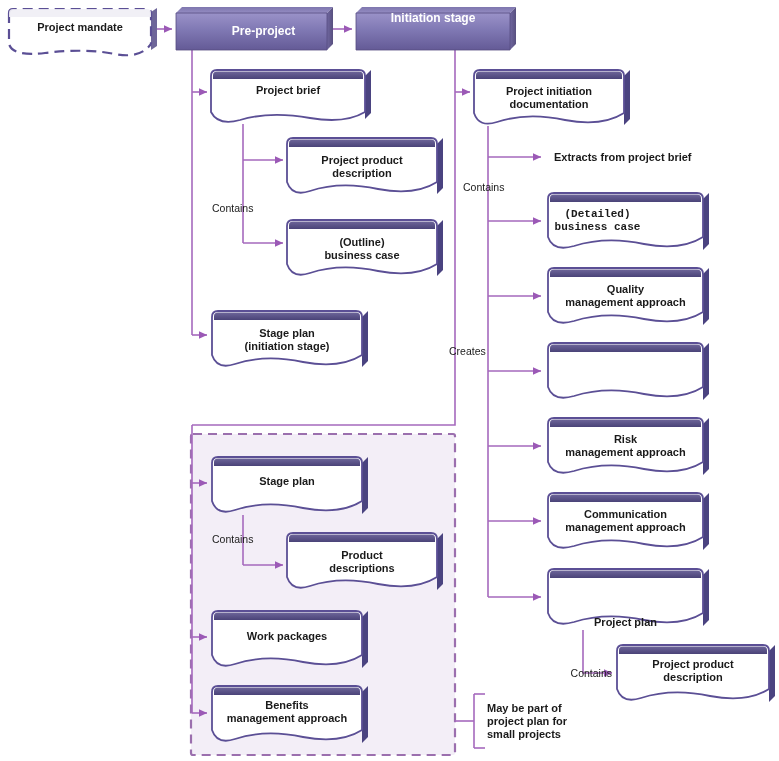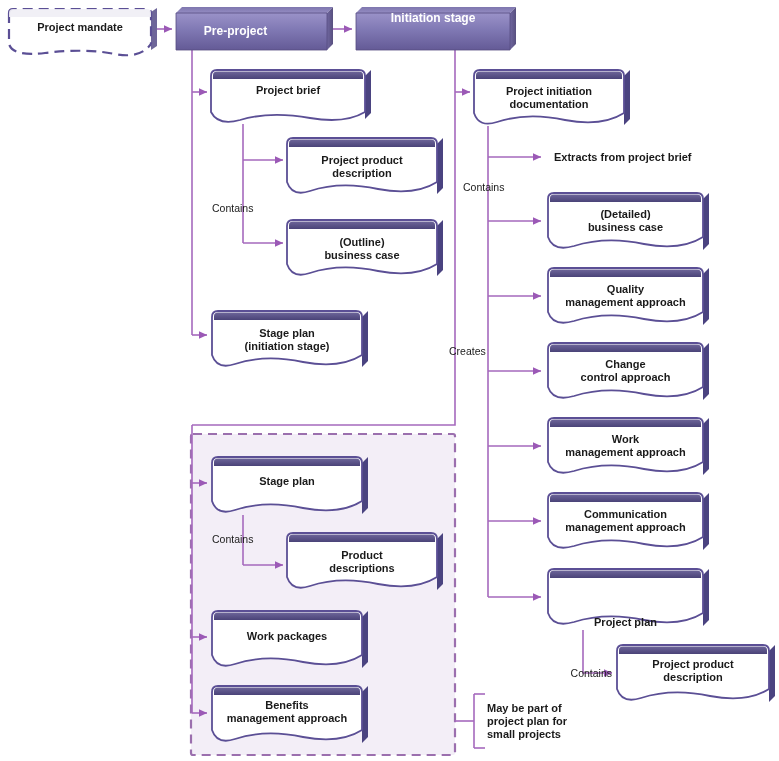--- a/index.html
+++ b/index.html
@@ -218,50 +218,48 @@
   <g>
     <path d="M362,692 L368,686 L368,737 L362,743 Z" fill="#4a4380"></path>
     <path d="M212,692 Q212,686 218,686 L356,686 Q362,686 362,692 L362,730
              Q340,744 303,737 Q265,729 235,739 Q217,745 212,730 Z" fill="#ffffff" stroke="#5b4f95" stroke-width="1.8"></path>
     <path d="M214,691 Q214,687.5 218,687.5 L356,687.5 Q360,687.5 360,691 L360,695 L214,695 Z" fill="url(#barGrad)"></path>
   </g>
 </svg>
 
 <div class="lbl" style="left:9px;top:21px;width:142px;">Project mandate</div>
 
-<div class="lbl stagelbl" style="left:160px;top:25px;width:151px;">Pre-project</div>
+<div class="lbl stagelbl" style="left:188px;top:25px;width:151px;">Pre-project</div>
 
 <div class="lbl stagelbl" style="left:356px;top:12px;width:154px;">Initiation stage</div>
 
 <div class="lbl" style="left:211px;top:84px;width:154px;">Project brief</div>
 
 <div class="lbl" style="left:287px;top:154px;width:150px;">Project product
 description</div>
 
 <div class="lbl" style="left:287px;top:236px;width:150px;">(Outline)
 business case</div>
 
 <div class="lbl" style="left:212px;top:327px;width:150px;">Stage plan
 (initiation stage)</div>
 
 <div class="lbl" style="left:554px;top:151px;width:200px;text-align:left;">Extracts from project brief</div>
 
 <div class="lbl" style="left:474px;top:85px;width:150px;">Project initiation
 documentation</div>
 
-<div class="lbl" style="left:548px;top:208px;width:155px;">(Detailed)
+<div class="lbl" style="left:520px;top:208px;width:155px;font-family:Liberation Mono, monospace;">(Detailed)
 business case</div>
 
 <div class="lbl" style="left:548px;top:283px;width:155px;">Quality
 management approach</div>
 
-<div class="lbl" style="left:548px;top:358px;width:155px;">Change
-control approach</div>
-
-<div class="lbl" style="left:548px;top:433px;width:155px;">Work
+
+<div class="lbl" style="left:548px;top:433px;width:155px;">Risk
 management approach</div>
 
 <div class="lbl" style="left:548px;top:508px;width:155px;">Communication
 management approach</div>
 
 <div class="lbl" style="left:548px;top:616px;width:155px;">Project plan</div>
 
 <div class="lbl" style="left:617px;top:658px;width:152px;">Project product
 description</div>
 

